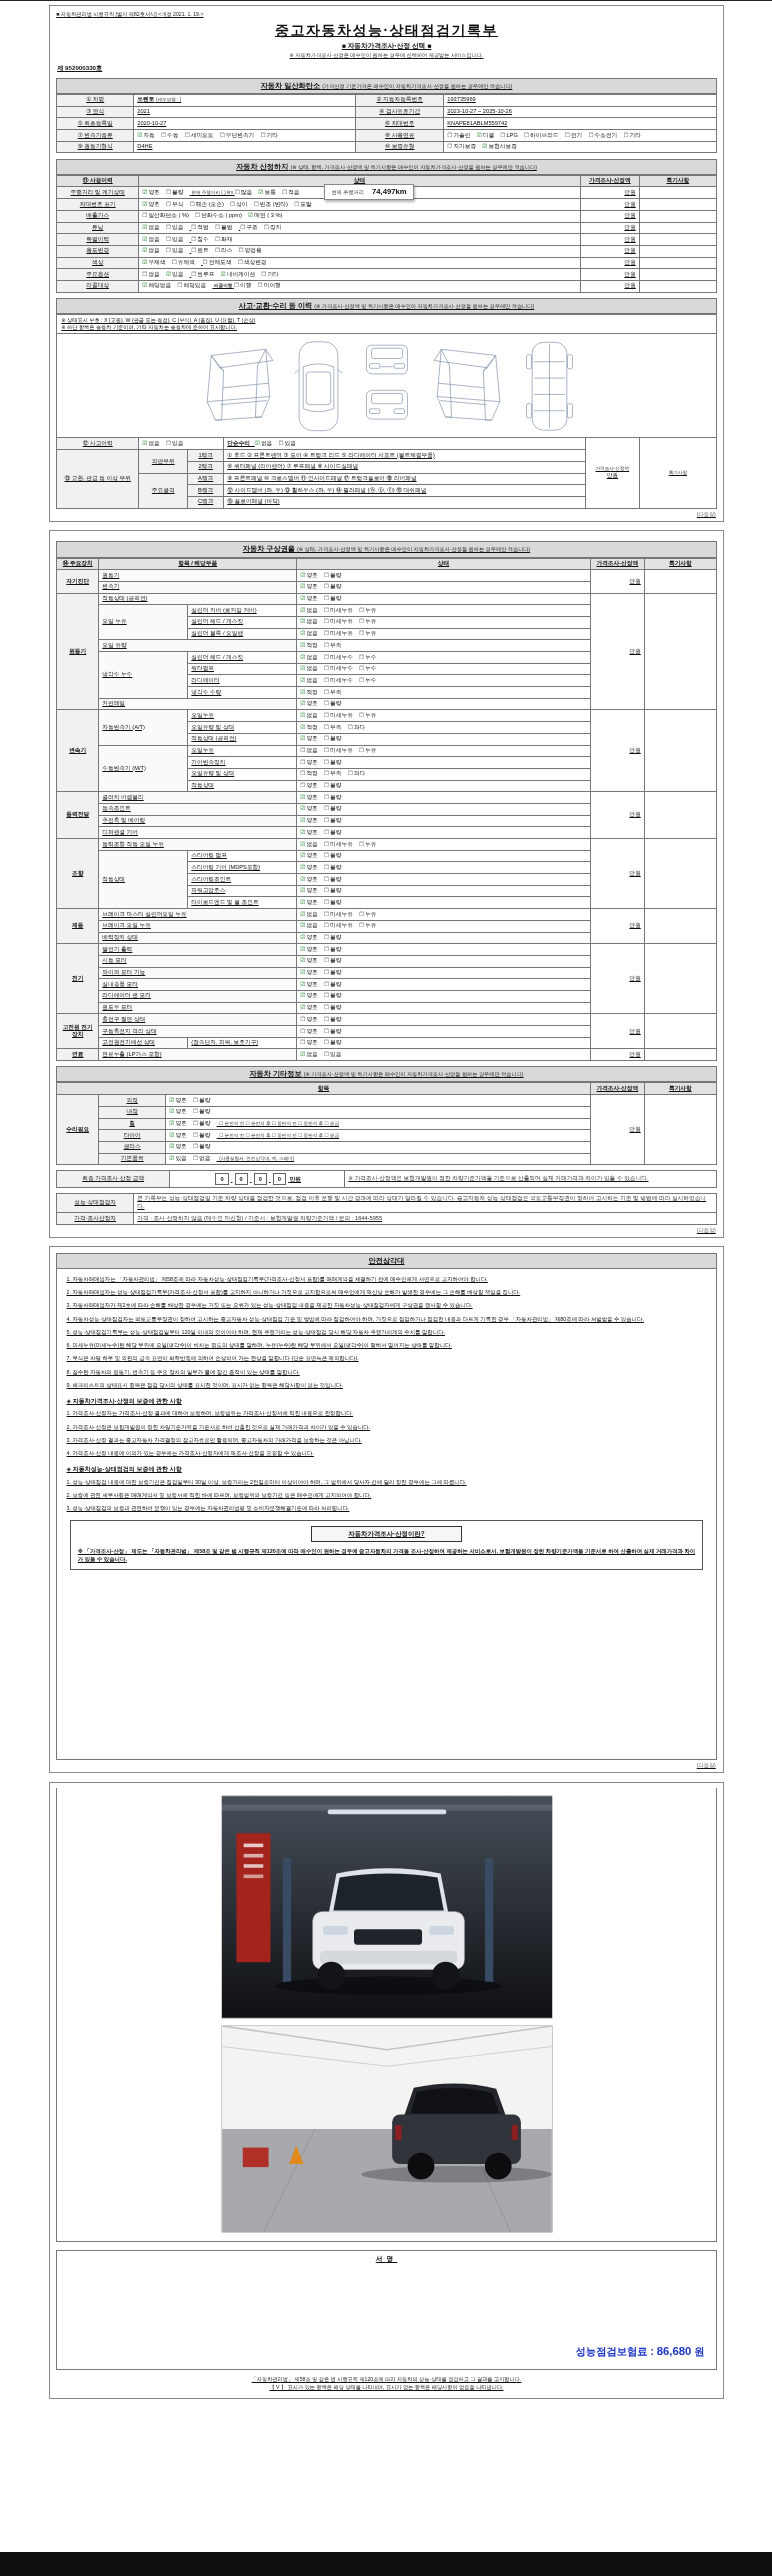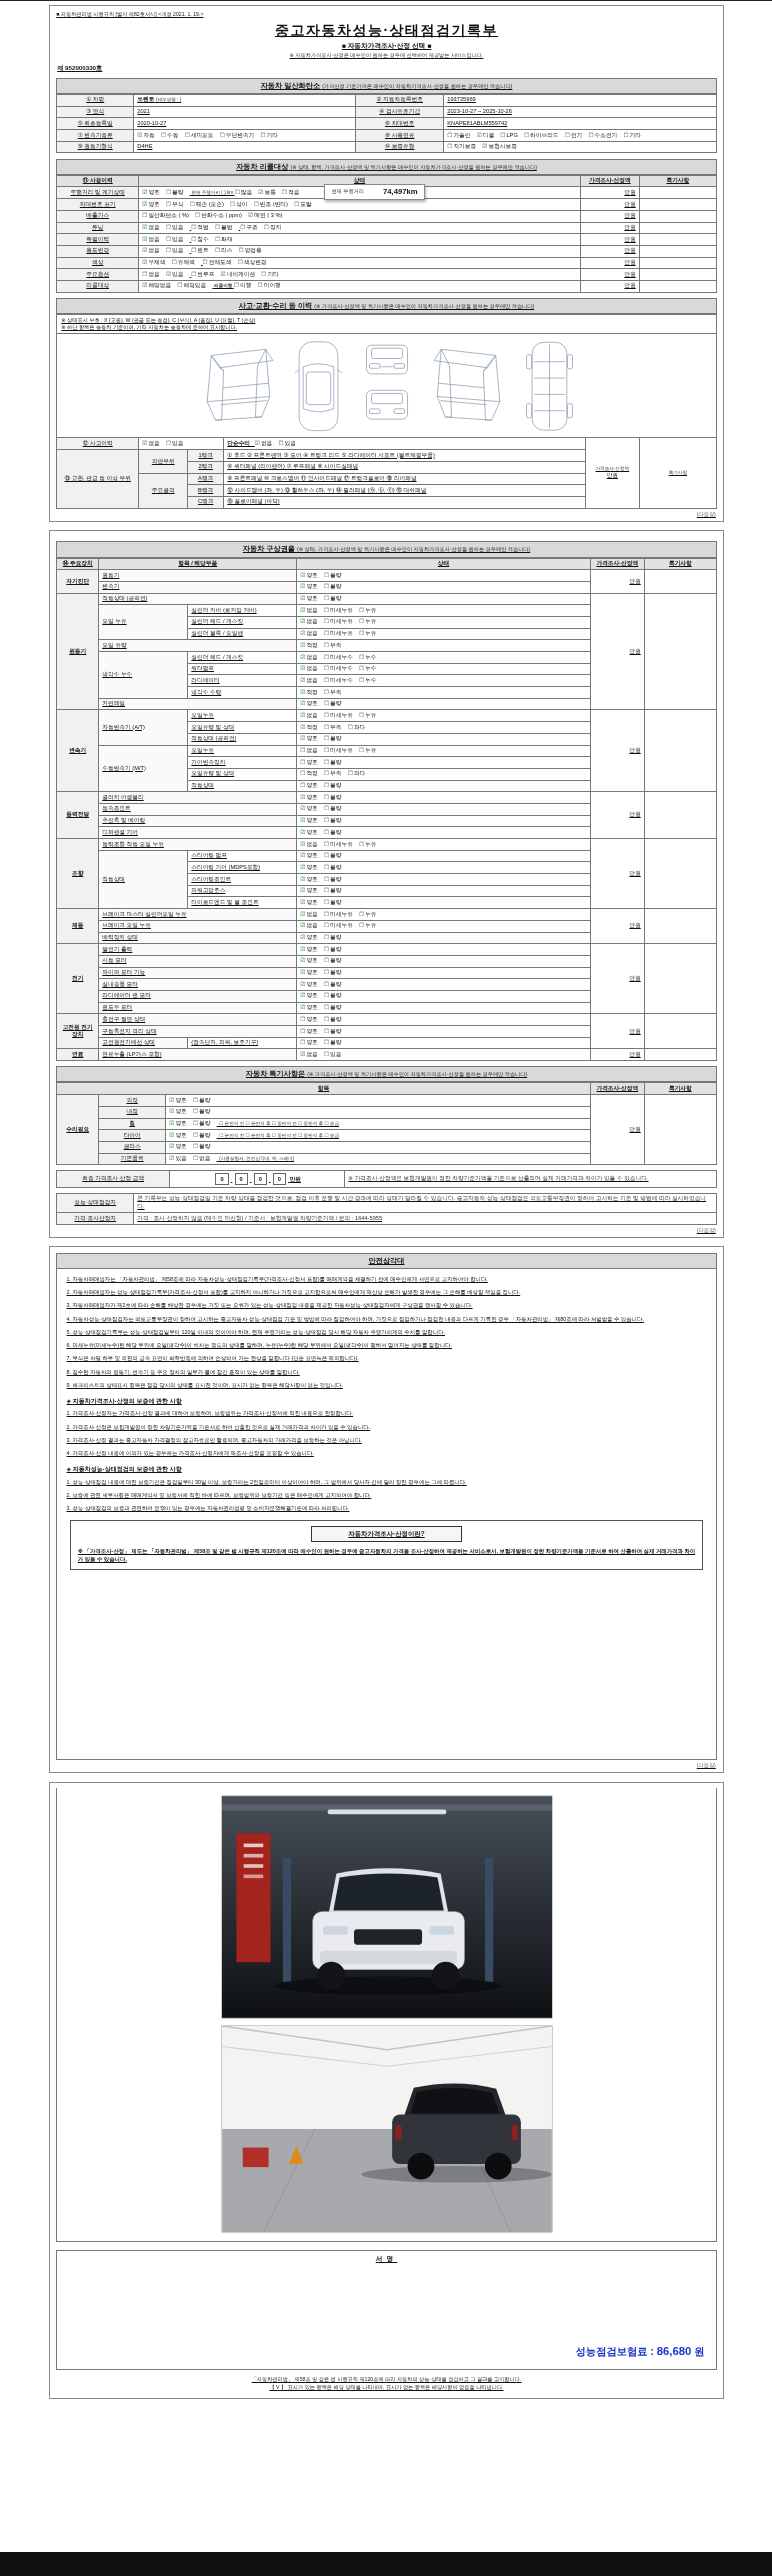--- a/index.html
+++ b/index.html
@@ -17,21 +17,21 @@
   .secnote{font-size:5.2px;font-weight:normal;color:#222;}
   table.tb{width:100%;border-collapse:collapse;table-layout:fixed;}
   .tb td,.tb th{border:0.5px solid #777;font-size:5.7px;padding:1.5px 3.1px;vertical-align:middle;line-height:1.35;word-break:break-word;}
   .tb th{background:#e2e2e2;font-weight:bold;text-align:center;padding:1.5px 1px;}
   td.lbl{background:#f1f1f1;text-align:center;}
   td.price{text-align:right;color:#222;}
   td.remark{background:#fff;}
   .cb{display:inline-block;margin-right:6.2px;font-size:5.7px;white-space:nowrap;}
   .cb .bx{margin-right:1px;font-family:"DejaVu Sans",sans-serif;color:#444;}
   .cb.on .bx{color:#1b7e25;font-weight:bold;}
-  .mpop{position:absolute;left:268px;top:25px;background:#fff;border:0.5px solid #8a8a8a;box-shadow:1px 1.5px 2.6px rgba(0,0,0,.3);padding:2.6px 6.2px;display:flex;align-items:center;gap:19px;z-index:5;}
+  .mpop{position:absolute;left:268px;top:25px;background:#fff;border:0.5px solid #8a8a8a;box-shadow:1px 1.5px 2.6px rgba(0,0,0,.3);padding:2.6px 6.2px;display:flex;align-items:flex-end;gap:8px;z-index:5;}
   .mpop .mlab{font-size:5.2px;color:#333;}
   .mpop .mval{font-size:7.7px;font-weight:bold;}
   .legendline{border:0.5px solid #777;border-bottom:none;font-size:5.2px;padding:2.1px 4.1px;background:#fff;}
   .diagwrap{border:0.5px solid #777;border-bottom:none;padding:5.2px 0 3.1px 0;display:flex;justify-content:center;align-items:center;gap:17.5px;background:#fff;}
   .diagwrap svg{display:block;}
   .nextpage{text-align:right;font-size:5.2px;color:#555;padding:2.1px 1px 1px 0;}
   .tiny{font-size:4.6px;color:#333;}
   .noticebody{padding:6.2px 9.3px 5.2px 9.3px;font-size:5.4px;line-height:1.6;min-height:479px;border:0.5px solid #777;border-top:none;}
   .nitem{margin-bottom:4.6px;text-align:justify;}
   .nsub{font-weight:bold;font-size:6px;margin:7.2px 0 3.1px 0;}
@@ -108,21 +108,21 @@
           <td>D4HE</td>
           <td class="lbl">⑩ 보증유형</td>
           <td><span class="cb"><span class="bx">☐</span>자가보증</span><span class="cb on"><span class="bx">☑</span>보험사보증</span></td>
         </tr>
       </tbody>
           </table>
     </div>
 
     <div class="sec">
       <div class="sechead">
-        <span>자동차 리콜대상</span>
+        <span>자동차 산정하지</span>
         <span class="secnote">(※ 상태, 항목, 가격조사·산정액 및 특기사항은 매수인이 자동차가격조사·산정을 원하는 경우에만 적습니다)</span>
       </div>
       <table class="tb">
         <colgroup>
               <col style="width:82px">
               <col>
               <col style="width:59px">
               <col style="width:77px">
             </colgroup>
         <tbody>
@@ -571,21 +571,21 @@
                 <td><span class="cb on"><span class="bx">☑</span>없음</span><span class="cb"><span class="bx">☐</span>있음</span></td>
                 <td class="price" rowspan="1">만원</td>
                 <td class="remark" rowspan="1"></td>
               </tr>
             </tbody>
       </table>
     </div>
 
     <div class="sec">
       <div class="sechead">
-        <span>자동차 특기사항은</span>
+        <span>자동차 기타정보</span>
         <span class="secnote">(※ 가격조사·산정액 및 특기사항은 매수인이 자동차가격조사·산정을 원하는 경우에만 적습니다)</span>
       </div>
       <table class="tb">
         <colgroup>
               <col style="width:42px">
               <col style="width:67px">
               <col>
               <col style="width:54px">
               <col style="width:72px">
             </colgroup>

